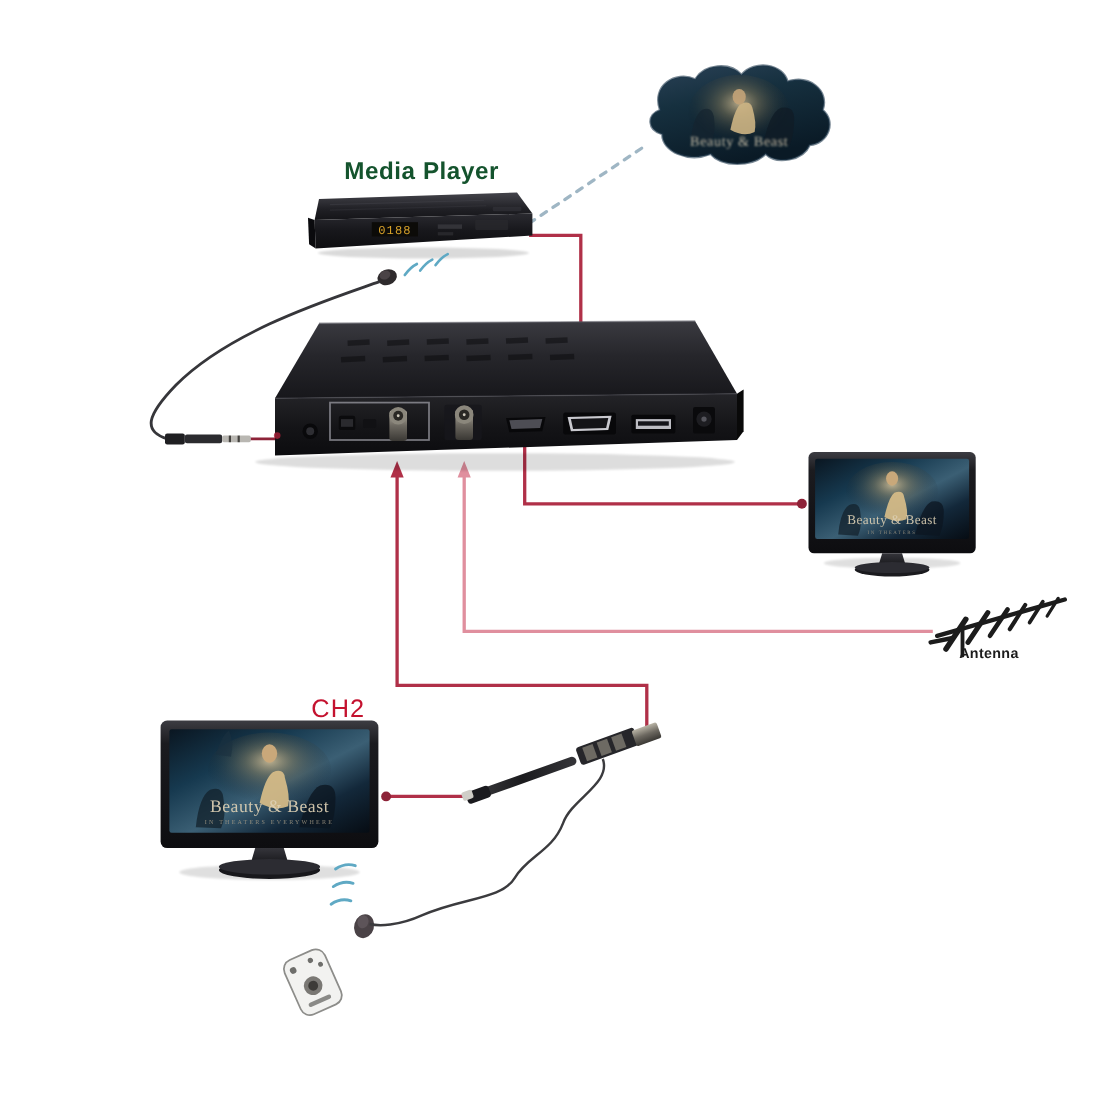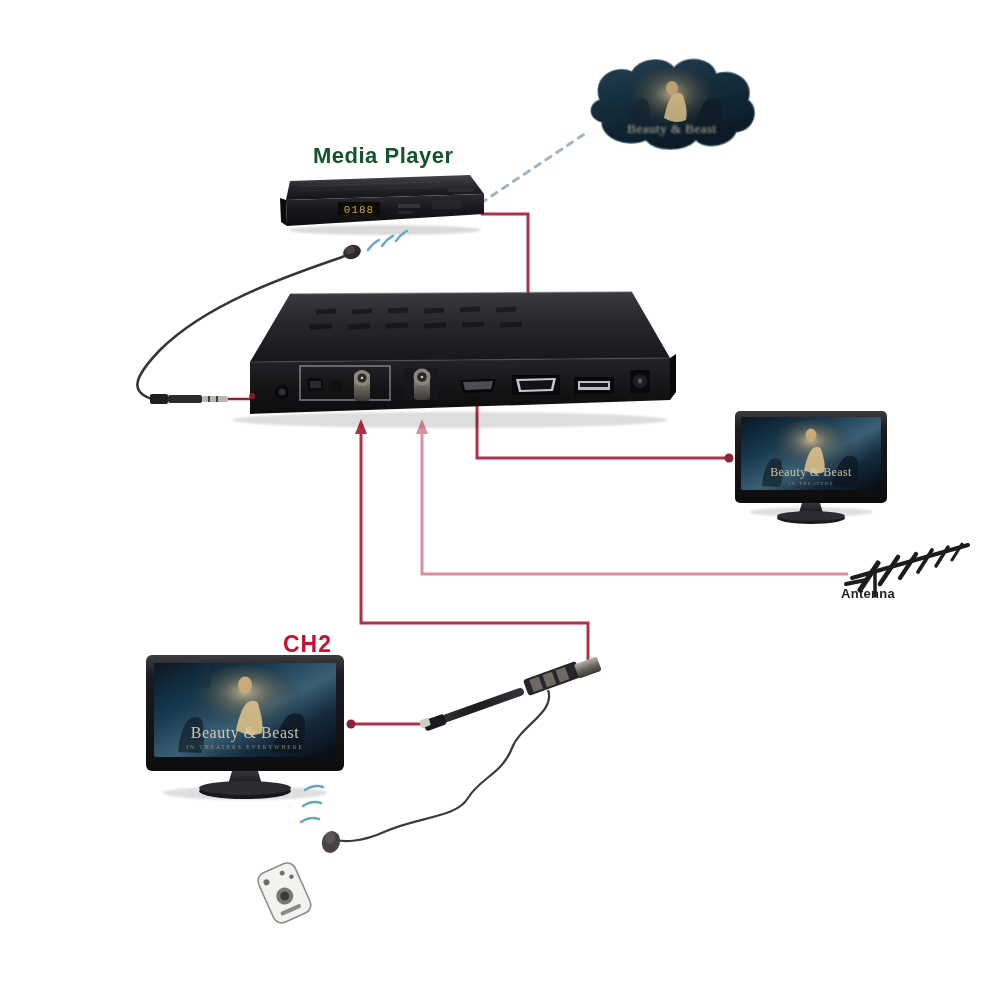--- a/index.html
+++ b/index.html
@@ -34,32 +34,32 @@
   }
   #label-media-player {
     left: 313px;
     top: 143px;
     font-size: 22px;
     font-weight: bold;
     color: #14532d;
     letter-spacing: 0.5px;
   }
   #label-antenna {
-    left: 841px;
+    left: 872px;
     top: 586px;
     font-size: 13px;
     font-weight: bold;
     color: #1c1c1c;
     letter-spacing: 0.3px;
   }
   #label-ch2 {
     left: 283px;
     top: 631px;
     font-size: 23px;
-    font-weight: bold;
+    font-weight: normal;
     color: #c4122f;
     letter-spacing: 1px;
   }
 </style>
 </head>
 <body>
 
 <div id="diagram-root">
 
   <svg id="scene-svg" viewBox="0 0 1000 1000">

